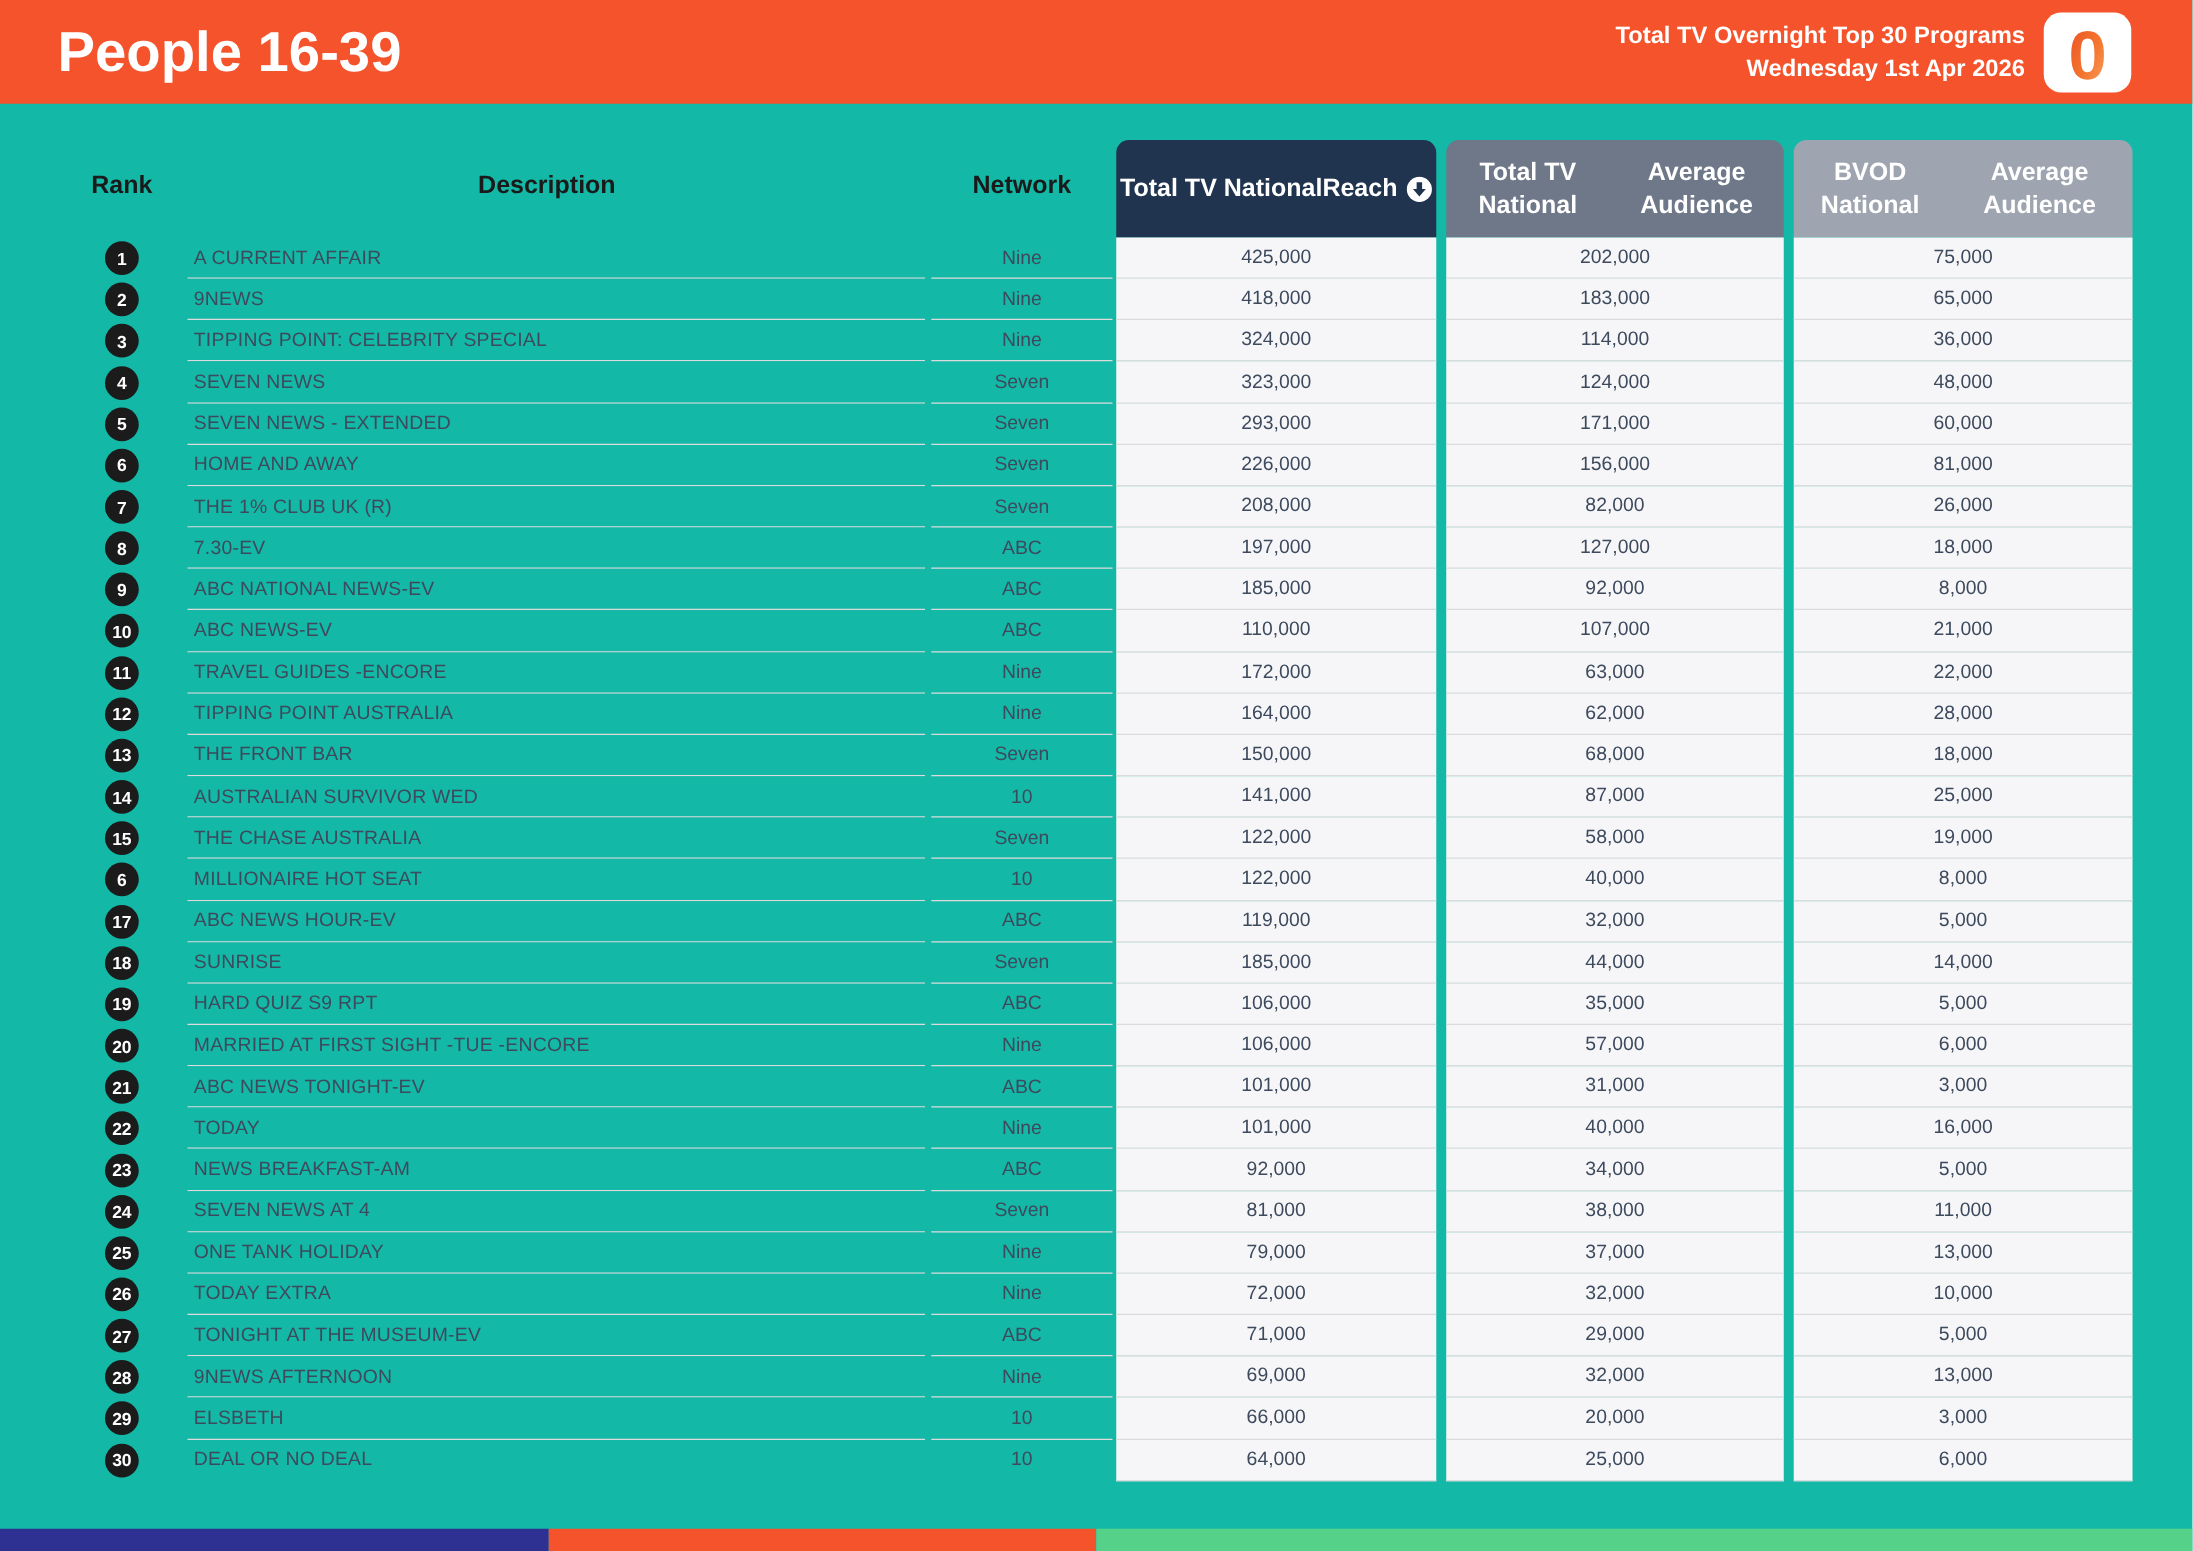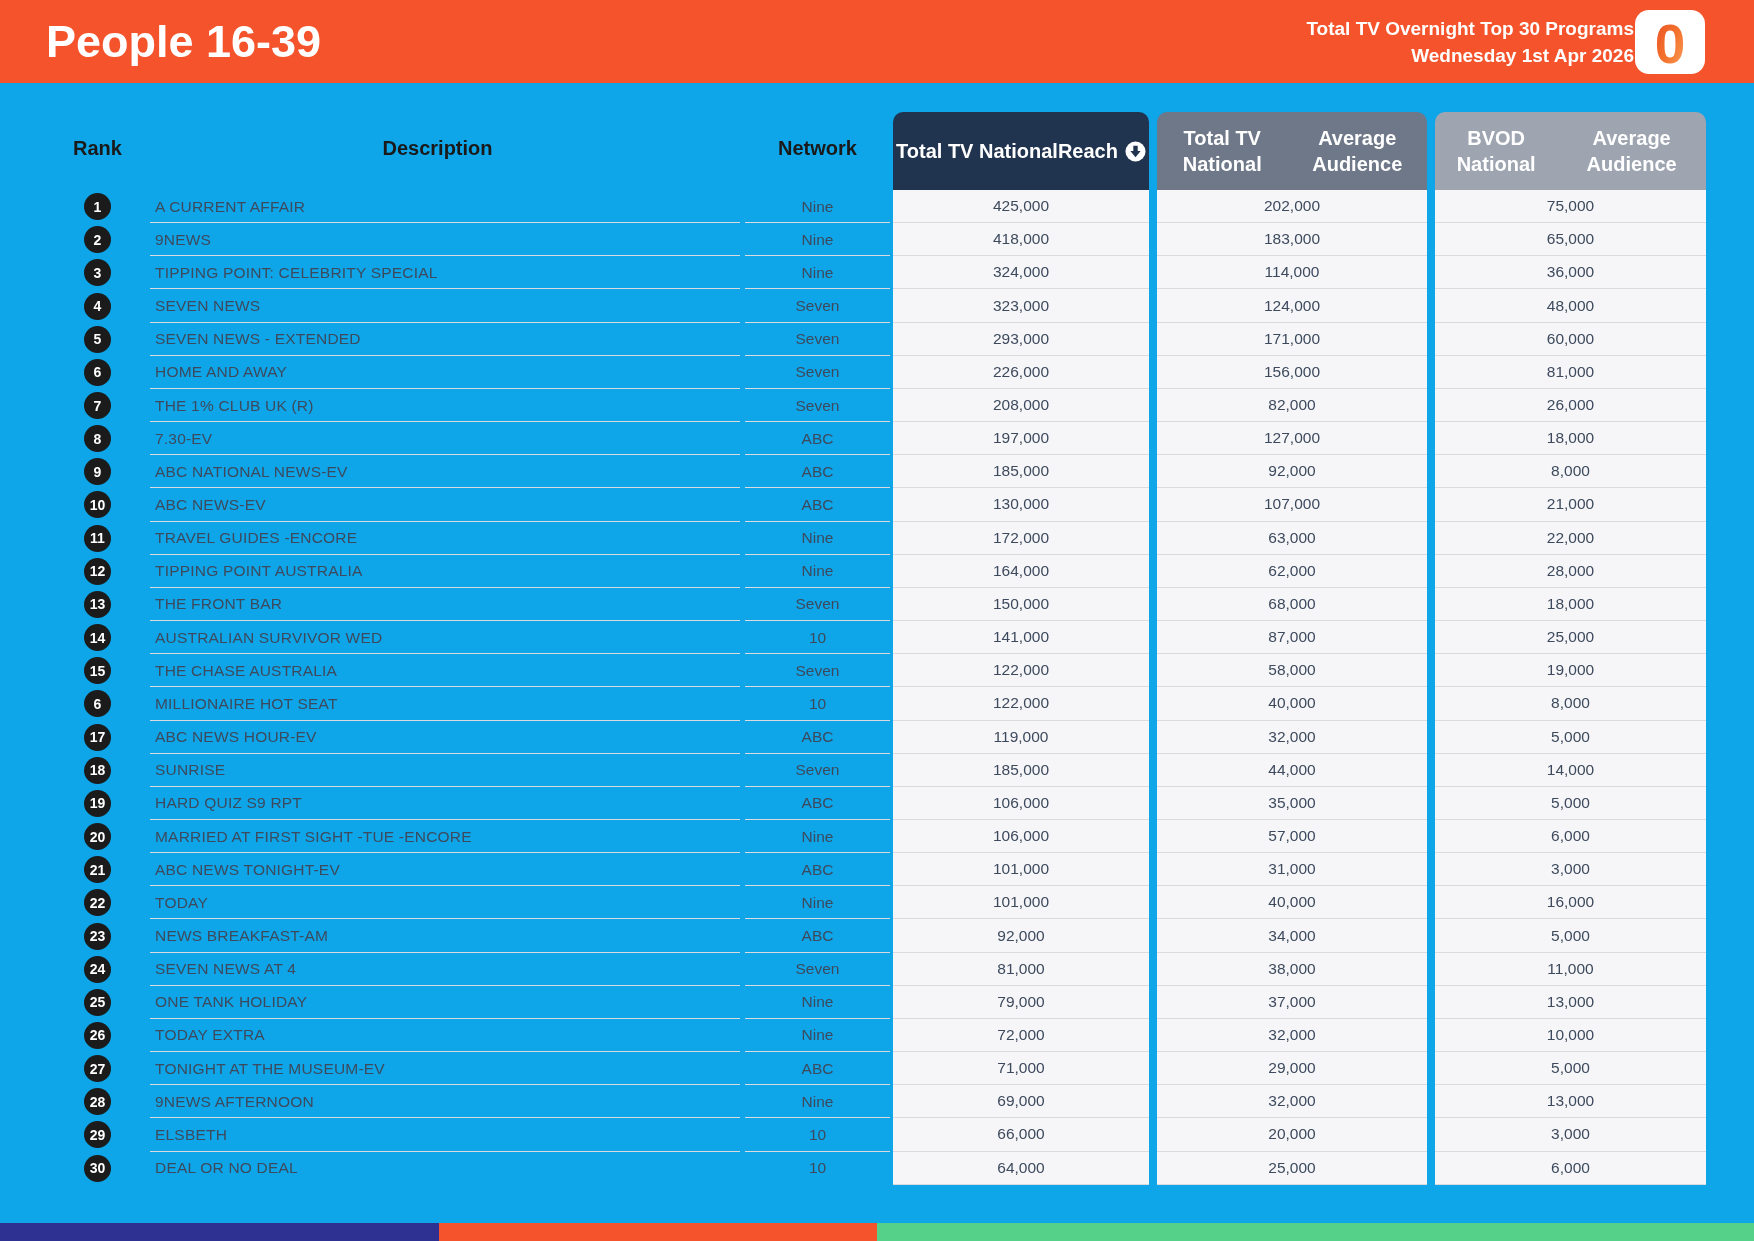--- a/index.html
+++ b/index.html
@@ -9,27 +9,27 @@
     --chip-bvod:#9EA5B1;
     --badge:#1B1B1B;
     --row-text:#3D4A5D;
     --col-bg:#F6F6F8;
     --line:#DBDBDE;
     --header-text:#1A1A1A;
   }
   *{box-sizing:border-box;margin:0;padding:0;}
   html,body{width:1754px;height:1241px;overflow:hidden;background:#fff;
     font-family:"Liberation Sans", sans-serif;}
-  .page{position:relative;width:1754px;height:1241px;background:#0ea5e9;}
+  .page{position:relative;width:1754px;height:1241px;background:#14b8a6;}
 
   
   .topbar{height:83px;background:var(--accent);display:flex;align-items:center;
     padding-left:46px;padding-right:49px;}
   .page-title{color:#fff;font-size:45px;font-weight:bold;line-height:1;}
-  .top-right{margin-left:auto;display:flex;align-items:center;gap:1px;}
+  .top-right{margin-left:auto;display:flex;align-items:center;gap:15px;}
   .subtitles{color:#fff;font-weight:bold;font-size:19px;line-height:27px;text-align:right;}
   .logo{width:70px;height:64px;background:#fff;border-radius:14px;
     display:flex;align-items:center;justify-content:center;}
 
   
   .grid{display:grid;
     grid-template-columns:60px 75px 605px 5px 145px 3px 256px 8px 270px 8px 271px 48px;}
 
   
   .thead{height:107px;align-items:end;}
@@ -274,21 +274,21 @@
       </div>
       <div class="row grid">
         <div class="c"></div>
         <div class="c">
           <div class="badge">10</div>
         </div>
         <div class="c c-desc">ABC NEWS-EV</div>
         <div class="c"></div>
         <div class="c c-net">ABC</div>
         <div class="c"></div>
-        <div class="c c-num">130,000</div>
+        <div class="c c-num">110,000</div>
         <div class="c"></div>
         <div class="c c-num">107,000</div>
         <div class="c"></div>
         <div class="c c-num">21,000</div>
         <div class="c"></div>
       </div>
       <div class="row grid">
         <div class="c"></div>
         <div class="c">
           <div class="badge">11</div>

